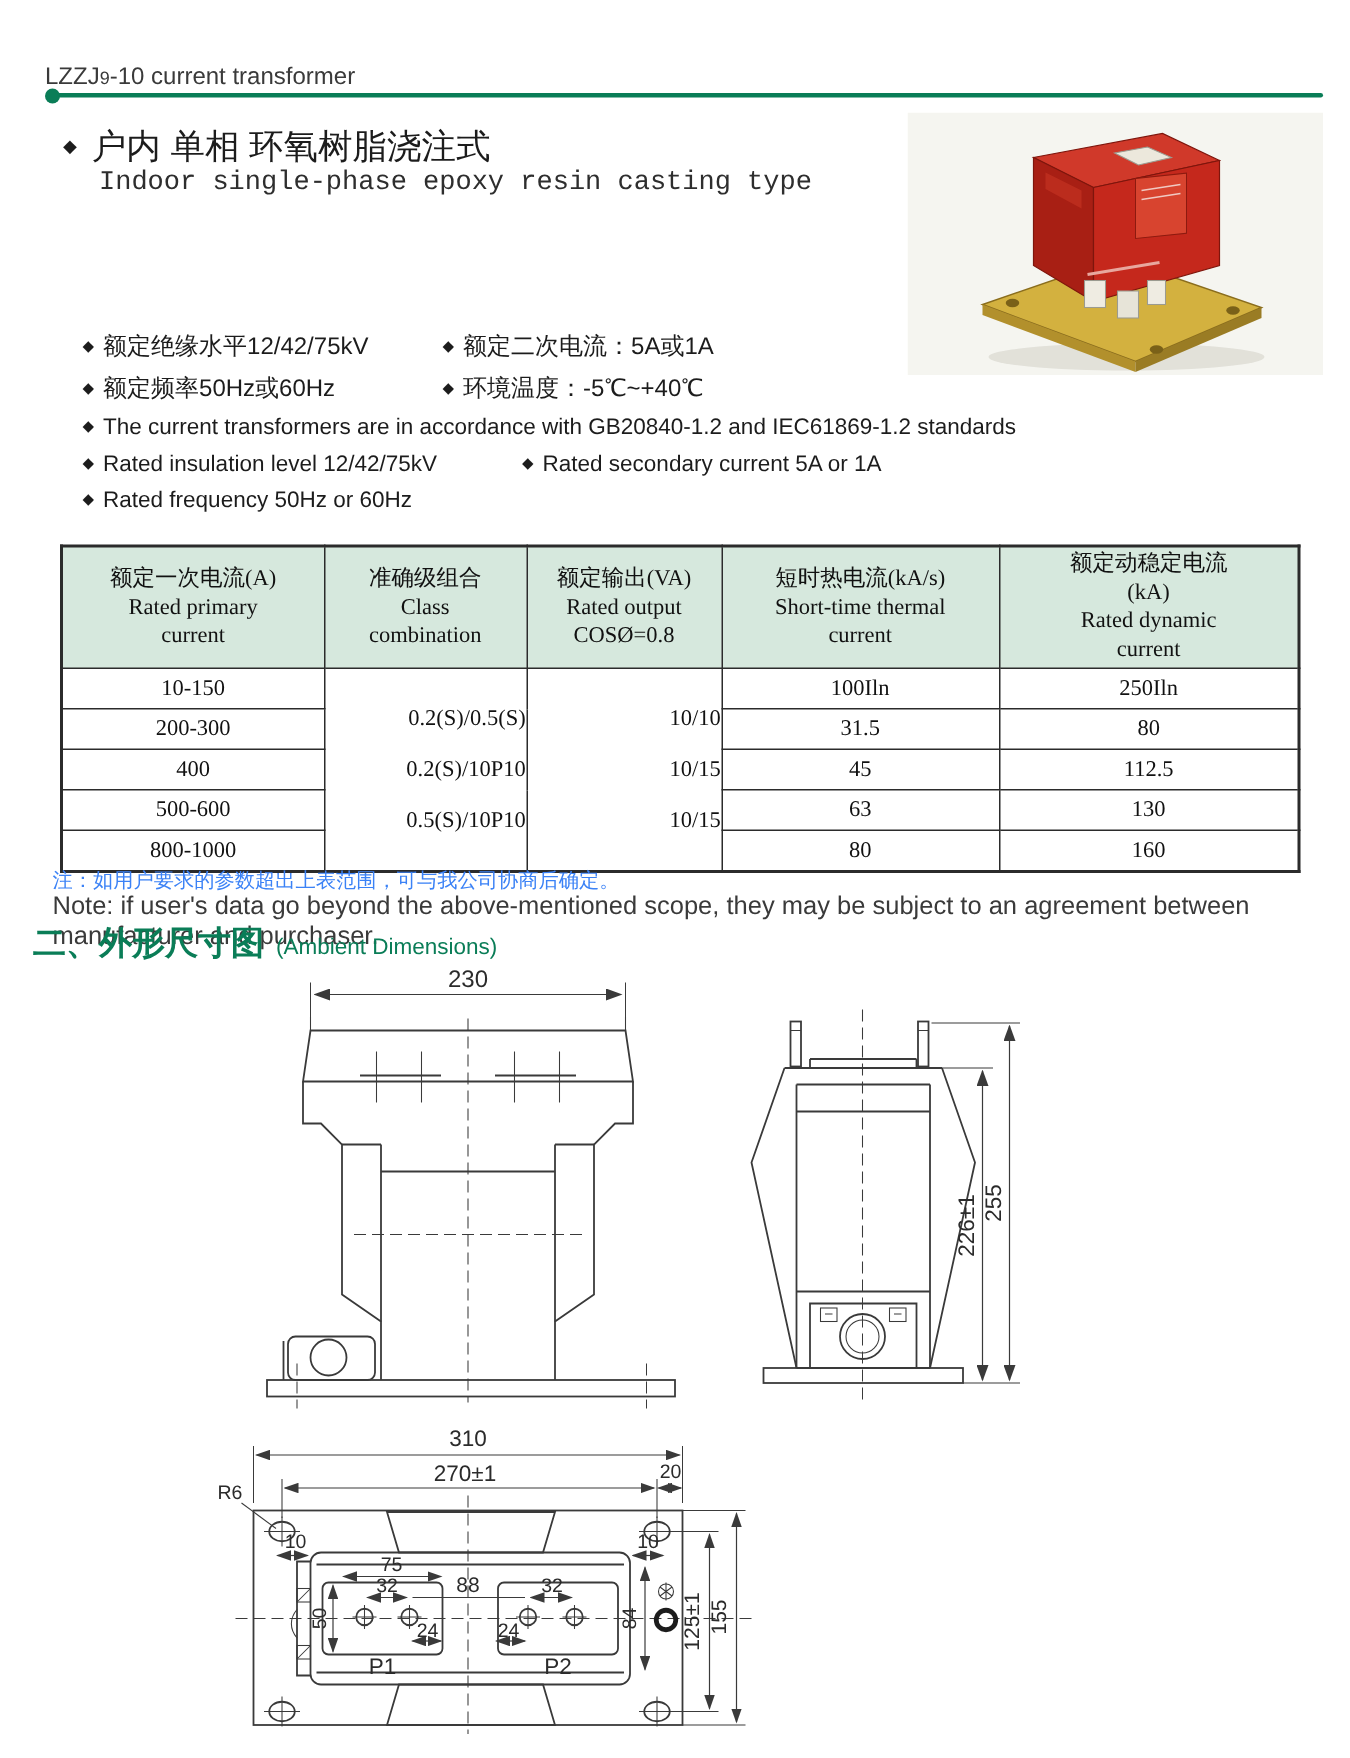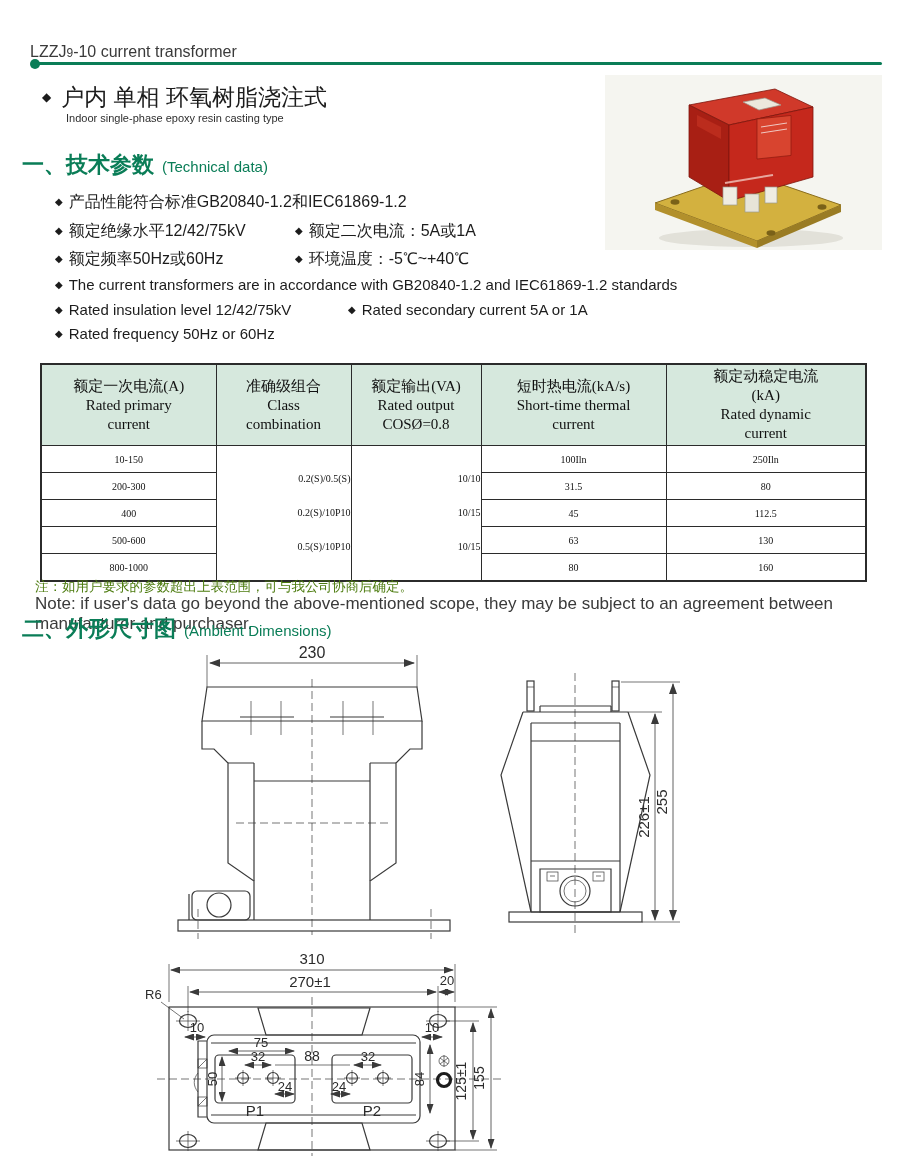--- a/index.html
+++ b/index.html
@@ -8,42 +8,42 @@
   
   .title{position:absolute;left:30px;top:14px;font-size:28px;font-weight:bold;color:#0a7d57;letter-spacing:.5px;}
   .title .sub{font-size:18px;}
   .subtitle{position:absolute;left:30px;top:43px;font-size:16px;color:#3a3a3a;}
   .subtitle .sub{font-size:12px;}
   .rule{position:absolute;left:32px;top:62px;width:850px;height:3px;background:#0a7d57;border-radius:2px;}
   .rule::before{content:"";position:absolute;left:-2px;top:-3.5px;width:10px;height:10px;border-radius:50%;background:#0a7d57;}
   
   .feature-cn{position:absolute;left:42px;top:82px;font-size:23px;color:#1c1c1c;}
   .feature-cn .dia{font-size:12px;vertical-align:4px;margin-right:10px;}
-  .feature-en{position:absolute;left:66px;top:112px;font-size:11px;color:#2e2e2e;}
+  .feature-en{position:absolute;left:66px;top:112px;font-size:18px;color:#2e2e2e;font-family:Liberation Mono, monospace;}
   
   .photo{position:absolute;left:605px;top:75px;width:277px;height:175px;background:linear-gradient(#f7f7f3,#ececе6);}
   
   .sec{position:absolute;font-size:22px;font-weight:bold;color:#0a7d57;}
   .sec .en{font-size:15px;font-weight:normal;margin-left:8px;}
   .sec1{left:22px;top:150px;}
   .sec2{left:22px;top:614px;}
   
   .bullet{position:absolute;font-size:16px;color:#1c1c1c;}
   .bullet .dia{font-size:10px;vertical-align:2px;margin-right:6px;}
   .bullet.en{font-size:15px;text-align:right;}
   
   .spec{position:absolute;left:40px;top:363px;border-collapse:collapse;table-layout:fixed;
         font-family:"Liberation Serif",serif;color:#111;}
   .spec th,.spec td{border:1px solid #2b2b2b;text-align:center;vertical-align:middle;padding:0;}
   .spec{border:2px solid #2b2b2b;padding-left:44px;}
   .spec th{background:#d6e8dd;font-weight:normal;height:80px;font-size:15px;line-height:19px;}
-  .spec td{height:26px;font-size:10px;}
+  .spec td{height:26px;font-size:15px;}
   .spec .mline{line-height:34px;text-align:right;}
   
-  .note-cn{position:absolute;left:35px;top:578px;font-size:13.5px;color:#4d7c0f;}
+  .note-cn{position:absolute;left:35px;top:578px;font-size:13.5px;color:#3b82f6;}
   .note-en{position:absolute;left:35px;top:594px;font-size:17px;color:#3a3a3a;}
   
   svg text{font-family:"Liberation Sans",sans-serif;fill:#2b2b2b;}
   .ln{stroke:#3a3a3a;stroke-width:1.2;fill:none;}
   .tn{stroke:#3a3a3a;stroke-width:.7;fill:none;}
   .dsh{stroke:#3a3a3a;stroke-width:.7;fill:none;stroke-dasharray:8 4;}
   .dims{stroke:#3a3a3a;stroke-width:.8;fill:none;}
   .dwg{position:absolute;}
 </style>
 </head>
@@ -80,23 +80,21 @@
       <rect x="152" y="60" width="34" height="40" fill="#d8442f" stroke="#8d1a0f" stroke-width=".7" transform="skewY(-6)"></rect>
       <line x1="156" y1="52" x2="182" y2="48" stroke="#f0c9c2" stroke-width="1"></line>
       <line x1="156" y1="58" x2="182" y2="54" stroke="#f0c9c2" stroke-width="1"></line>
       <rect x="118" y="112" width="14" height="18" fill="#efece2" stroke="#9b9b90" stroke-width=".7"></rect>
       <rect x="140" y="119" width="14" height="18" fill="#e7e4d8" stroke="#9b9b90" stroke-width=".7"></rect>
       <rect x="160" y="112" width="12" height="16" fill="#efece2" stroke="#9b9b90" stroke-width=".7"></rect>
       <line x1="120" y1="108" x2="168" y2="100" stroke="#e8a79e" stroke-width="2"></line>
     </g>
   </svg>
 
-  <div class="sec sec1"><span>一、</span><span>技术参数</span><span class="en">(Technical data)</span></div>
-
-  <div class="bullet" style="left:55px;top:192px;"><span class="dia">◆</span><span>产品性能符合标准GB20840-1.2和IEC61869-1.2</span></div>
+
   <div class="bullet" style="left:55px;top:221px;"><span class="dia">◆</span><span>额定绝缘水平12/42/75kV</span></div>
   <div class="bullet" style="left:295px;top:221px;"><span class="dia">◆</span><span>额定二次电流：5A或1A</span></div>
   <div class="bullet" style="left:55px;top:249px;"><span class="dia">◆</span><span>额定频率50Hz或60Hz</span></div>
   <div class="bullet" style="left:295px;top:249px;"><span class="dia">◆</span><span>环境温度：-5℃~+40℃</span></div>
 
   <div class="bullet en" style="left:55px;top:276px;"><span class="dia">◆</span><span>The current transformers are in accordance with GB20840-1.2 and IEC61869-1.2 standards</span></div>
   <div class="bullet en" style="left:55px;top:301px;"><span class="dia">◆</span><span>Rated  insulation level 12/42/75kV</span></div>
   <div class="bullet en" style="left:348px;top:301px;"><span class="dia">◆</span><span>Rated  secondary current 5A or 1A</span></div>
   <div class="bullet en" style="left:55px;top:325px;"><span class="dia">◆</span><span>Rated  frequency 50Hz or 60Hz</span></div>
 

